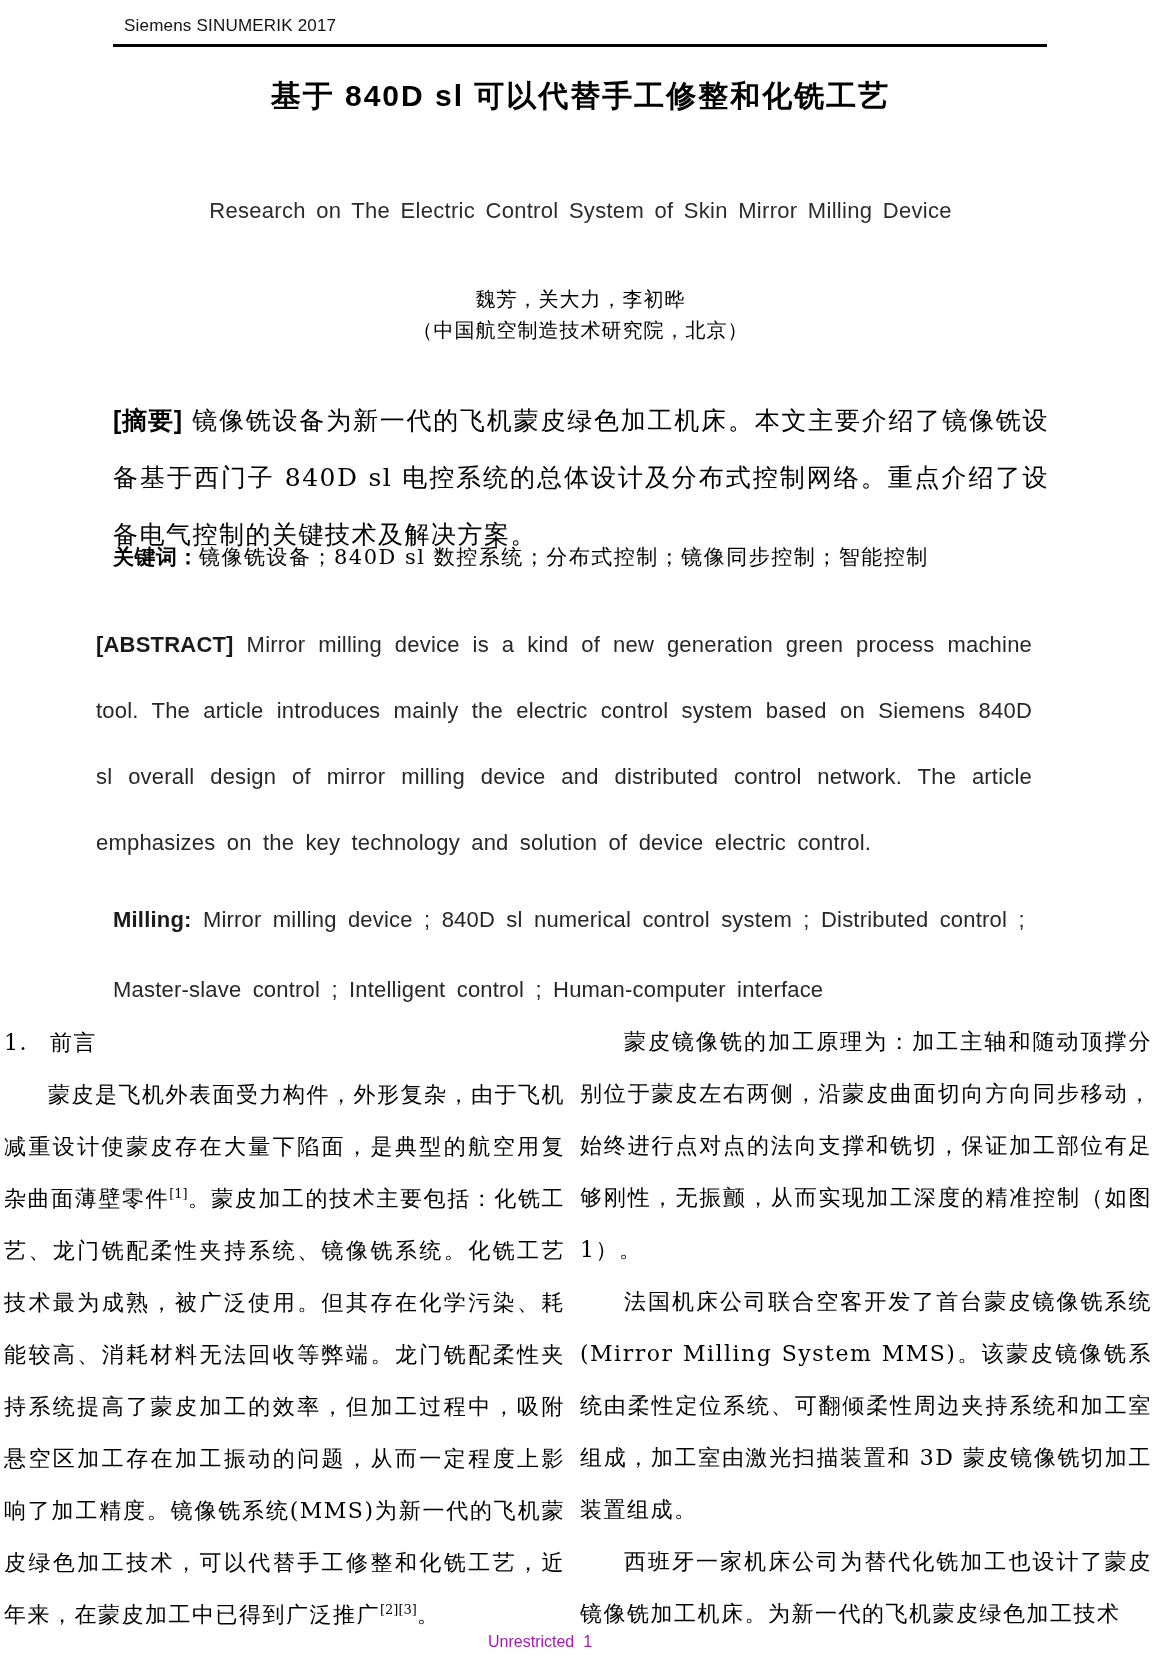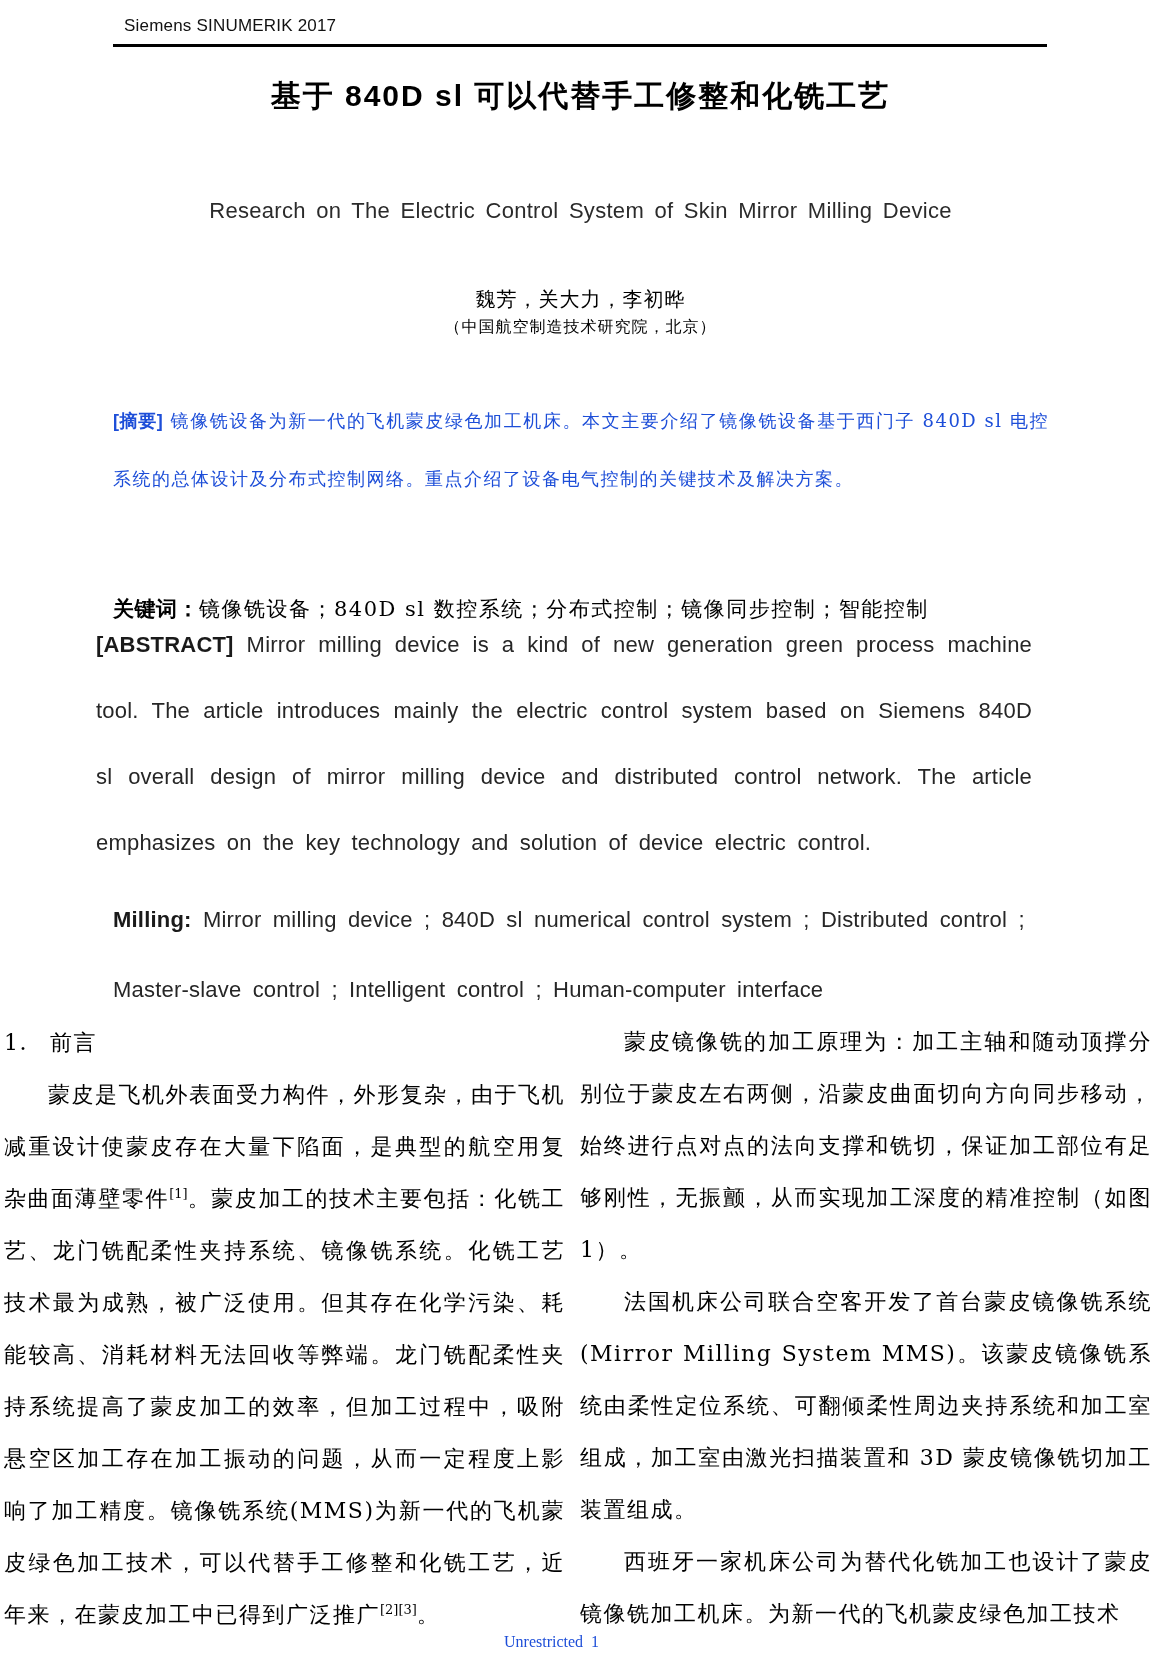--- a/index.html
+++ b/index.html
@@ -12,28 +12,28 @@
             font-family:"Liberation Sans",sans-serif;margin-left:9px;}
   .hdr-rule{left:113px;top:44px;width:934px;height:3px;background:#000;}
 
   
   .cblock{left:113px;width:935px;text-align:center;}
   .t-zh{top:76px;font-size:30px;font-weight:700;letter-spacing:2px;
         font-family:"Liberation Sans",sans-serif;color:#000;}
   .t-en1{top:198px;font-size:22px;color:#2b2b2b;word-spacing:4px;letter-spacing:0.3px;font-weight:400;}
   .t-en2{top:250px;font-size:22px;color:#2b2b2b;word-spacing:4px;letter-spacing:0.3px;font-weight:400;}
   .t-auth{top:286px;font-size:20px;font-family:"DejaVu Serif","Liberation Serif",serif;letter-spacing:1px;}
-  .t-affl{top:317px;font-size:16px;font-family:"DejaVu Serif","Liberation Serif",serif;letter-spacing:1px;}
+  .t-affl{top:317px;font-size:20px;font-family:"DejaVu Serif","Liberation Serif",serif;letter-spacing:1px;}
 
   
   .p0{margin:0;}
-  .abs-zh{left:113px;width:936px;top:392px;font-size:18px;line-height:57px;
+  .abs-zh{left:113px;width:936px;top:392px;font-size:25px;line-height:57px;
           font-family:"DejaVu Serif","Liberation Serif",serif;text-align:justify;
-          letter-spacing:1.5px;color:#1d4ed8;}
-  .kw-zh{left:113px;width:936px;top:580px;font-size:21px;line-height:57px;
+          letter-spacing:1.5px;color:#000000;}
+  .kw-zh{left:113px;width:936px;top:528px;font-size:21px;line-height:57px;
          font-family:"DejaVu Serif","Liberation Serif",serif;letter-spacing:1.5px;color:#000;}
   .blk-label{font-family:"Liberation Sans",sans-serif;font-weight:700;letter-spacing:0.5px;}
 
   
   .abs-en{left:96px;width:936px;top:612px;font-size:22px;line-height:66px;color:#262626;
           text-align:justify;word-spacing:5px;letter-spacing:0.2px;}
   .kw-en{left:113px;width:936px;top:885px;font-size:22px;line-height:70px;color:#262626;
          word-spacing:5px;letter-spacing:0.2px;}
   .en-label{font-weight:700;color:#1a1a1a;}
 
@@ -41,22 +41,22 @@
   .colL{left:4px;width:561px;top:1017px;}
   .colR{left:580px;width:572px;top:1016px;}
   .bodytext,.colL,.colR{font-family:"DejaVu Serif","Liberation Serif",serif;}
   .bline{font-size:22px;line-height:52px;letter-spacing:1.5px;color:#000;}
   .sec-head{height:52px;}
   .sec-num{display:inline-block;margin-right:22px;}
   .bpar{margin:0;text-align:justify;text-indent:2em;overflow-wrap:break-word;}
   sup.ref{font-size:13px;letter-spacing:0;line-height:0;vertical-align:8px;}
 
   
-  .pfooter{left:504px;top:1633px;font-size:16px;color:#1d4ed8;white-space:pre;
-           font-family:Liberation Serif, serif;}
+  .pfooter{left:488px;top:1633px;font-size:16px;color:#a21caf;white-space:pre;
+           font-family:Liberation Sans, sans-serif;}
 </style>
 </head>
 <body>
 
 <div class="page">
 
   <div class="abs hdr-text">Siemens SINUMERIK 2017</div>
   <div class="abs hdr-rule"></div>
 
   <div class="abs cblock t-zh">基于 840D sl 可以代替手工修整和化铣工艺</div>

